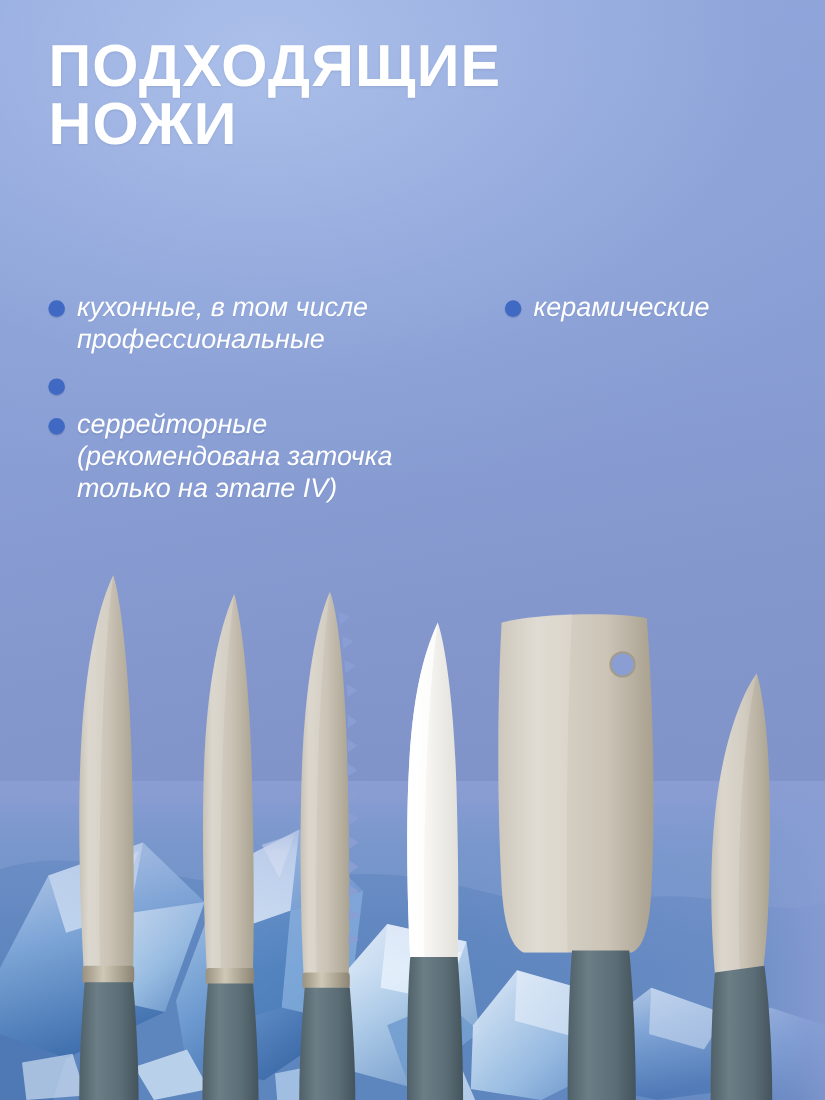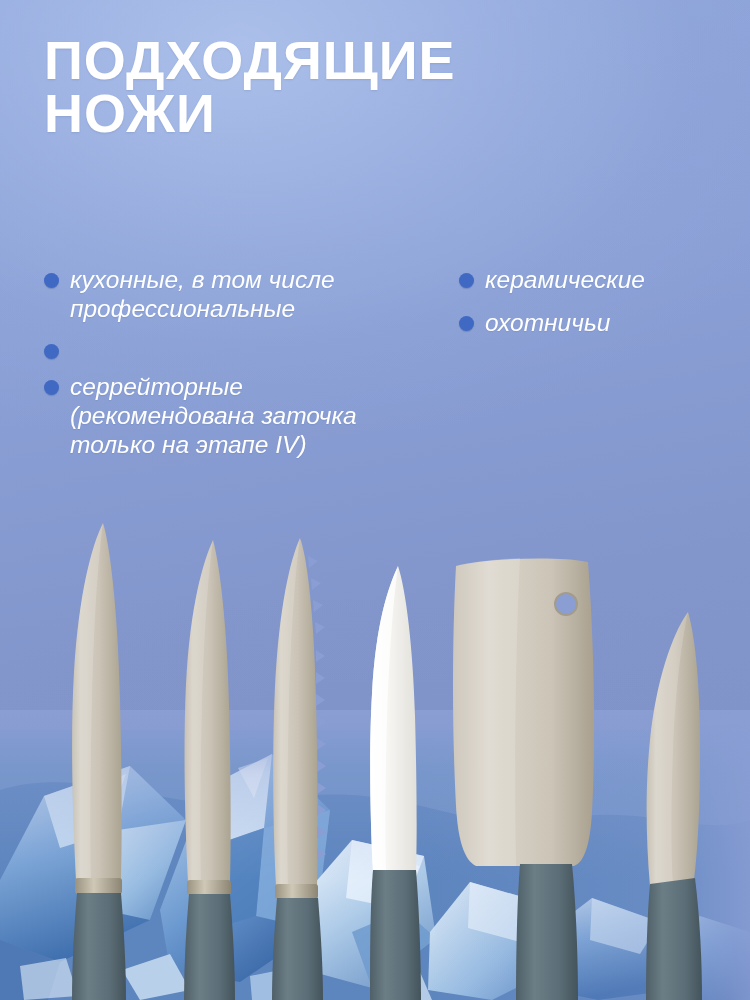--- a/index.html
+++ b/index.html
@@ -310,21 +310,17 @@
 (рекомендована заточка
 только на этапе IV)</span>
       </div>
     </div>
 
     <div class="col col-right">
       <div class="bullet">
         <span class="dot"></span>
         <span class="btext">керамические</span>
       </div>
-      <div class="bullet">
-        <span class="dot"></span>
-        <span class="btext">охотничьи</span>
-      </div>
     </div>
 
   </div>
 
 </div>
 
 </body></html>

